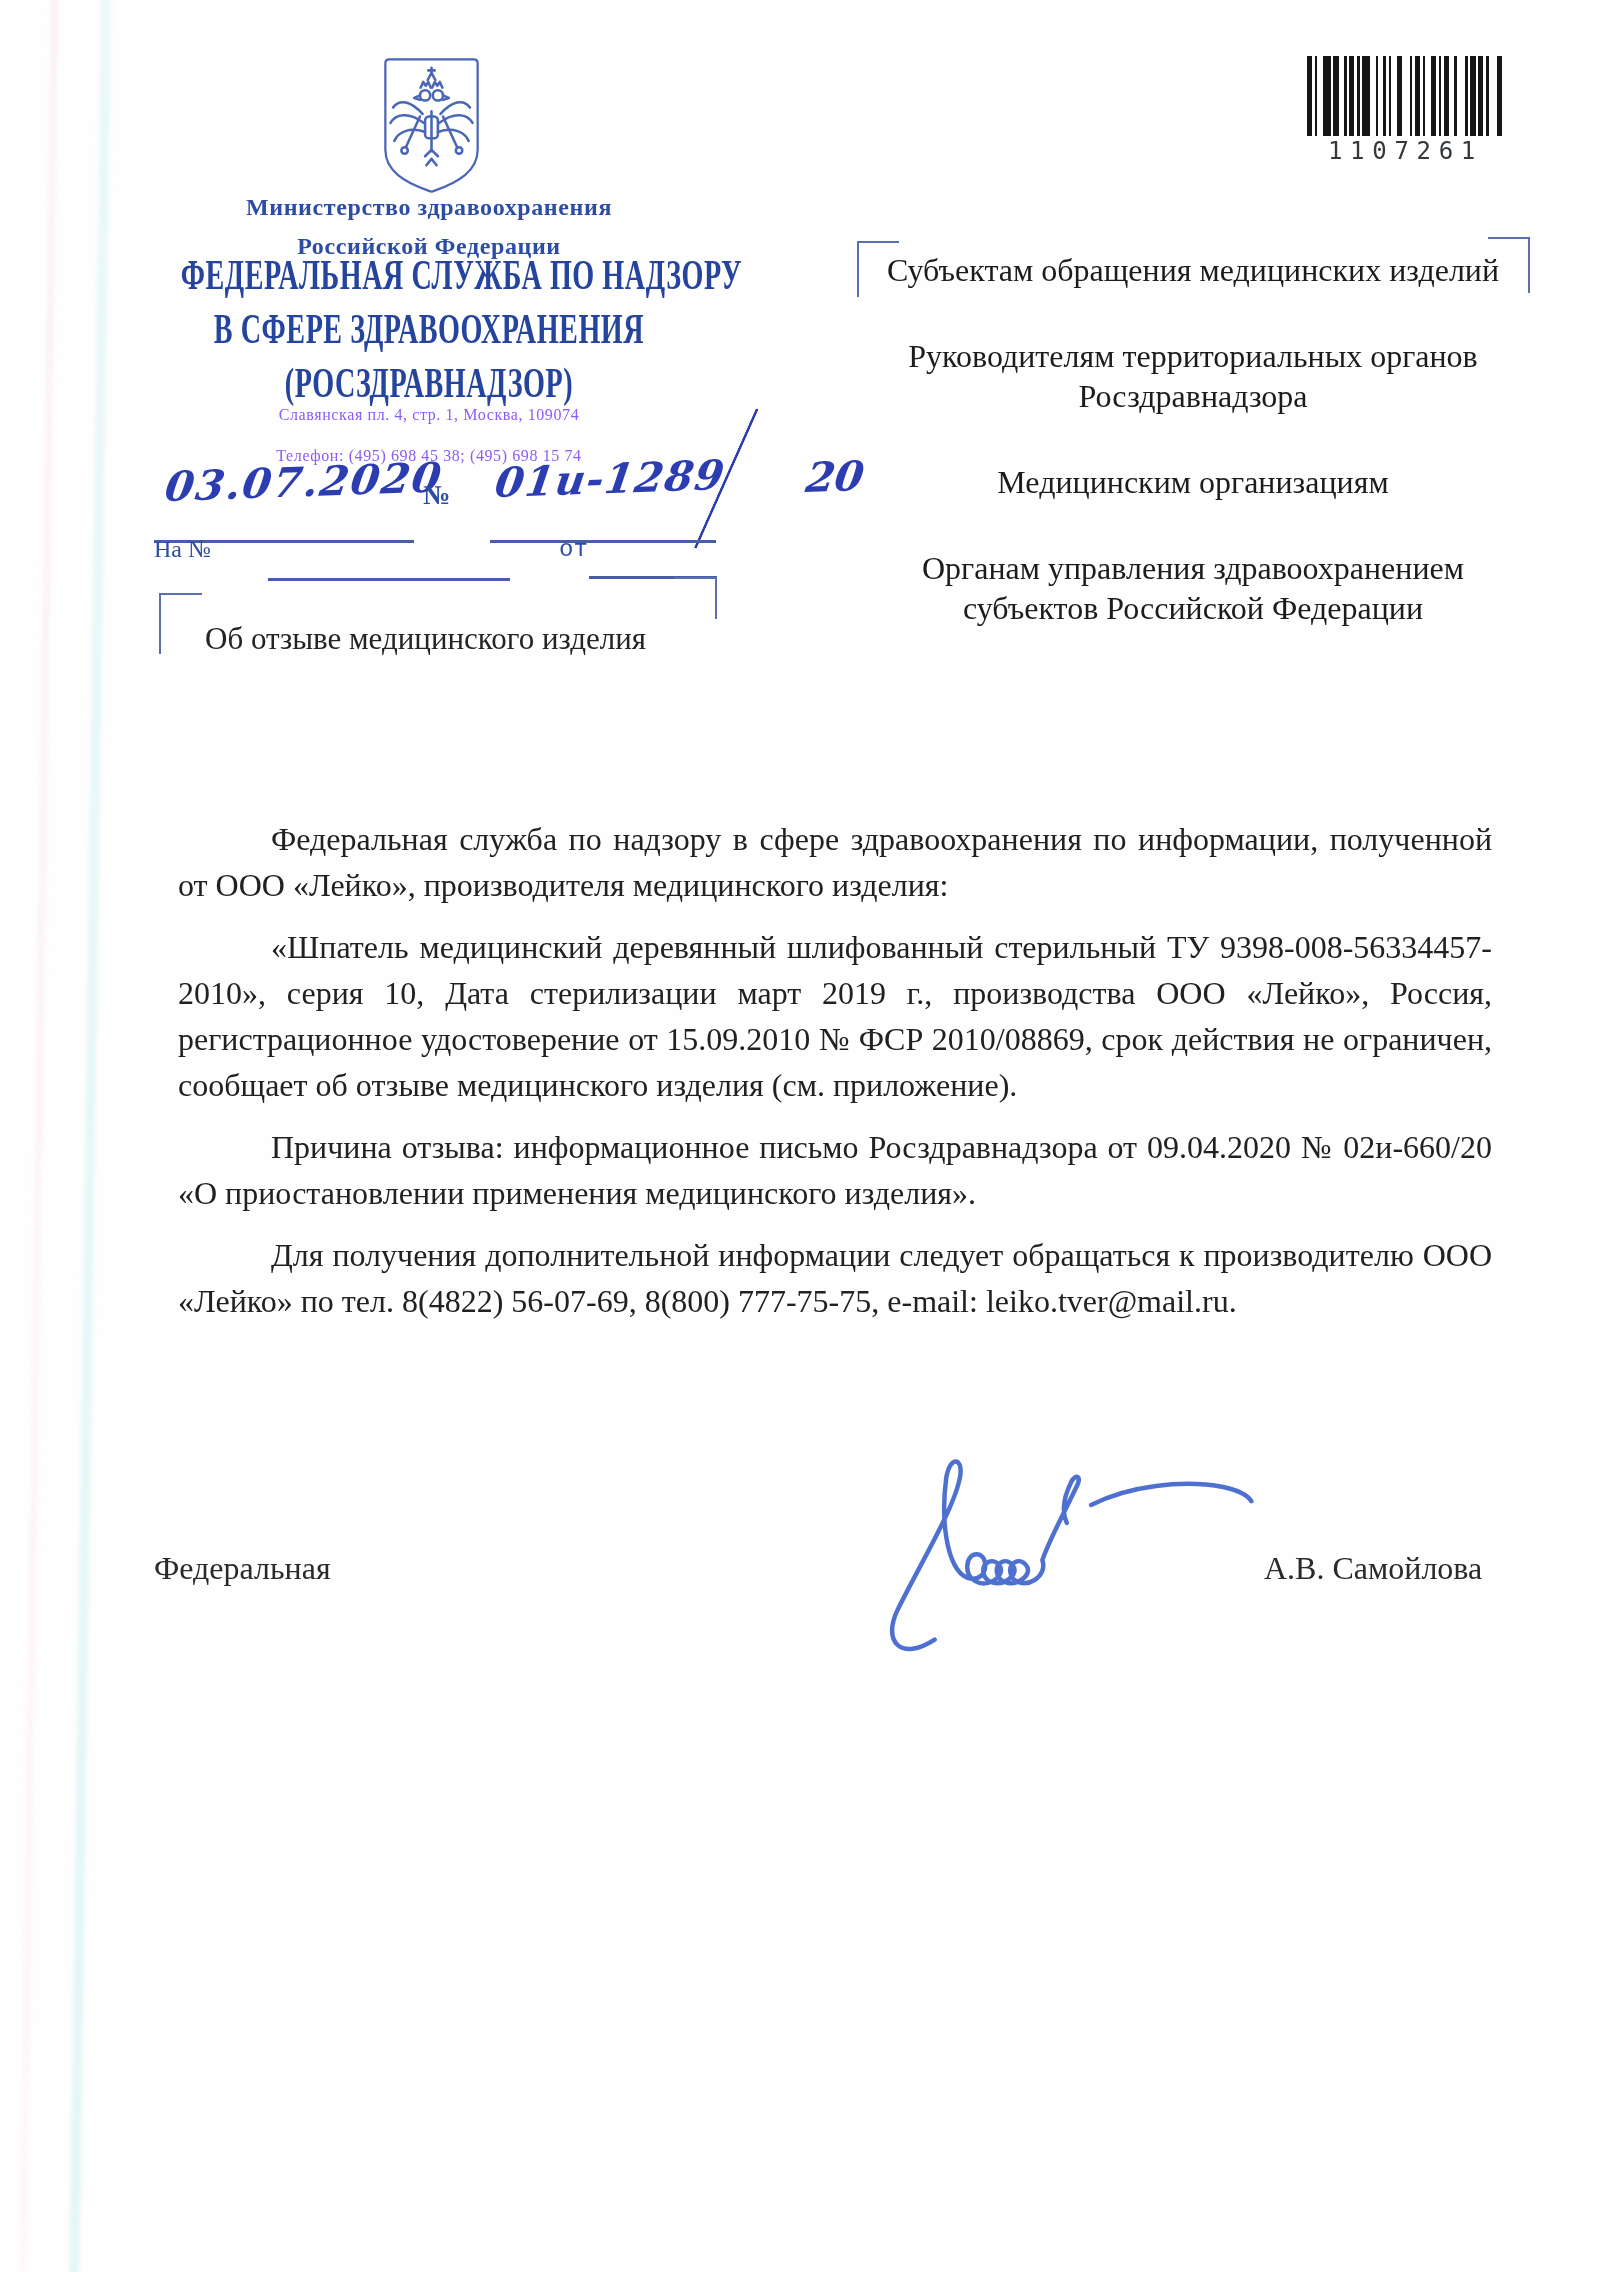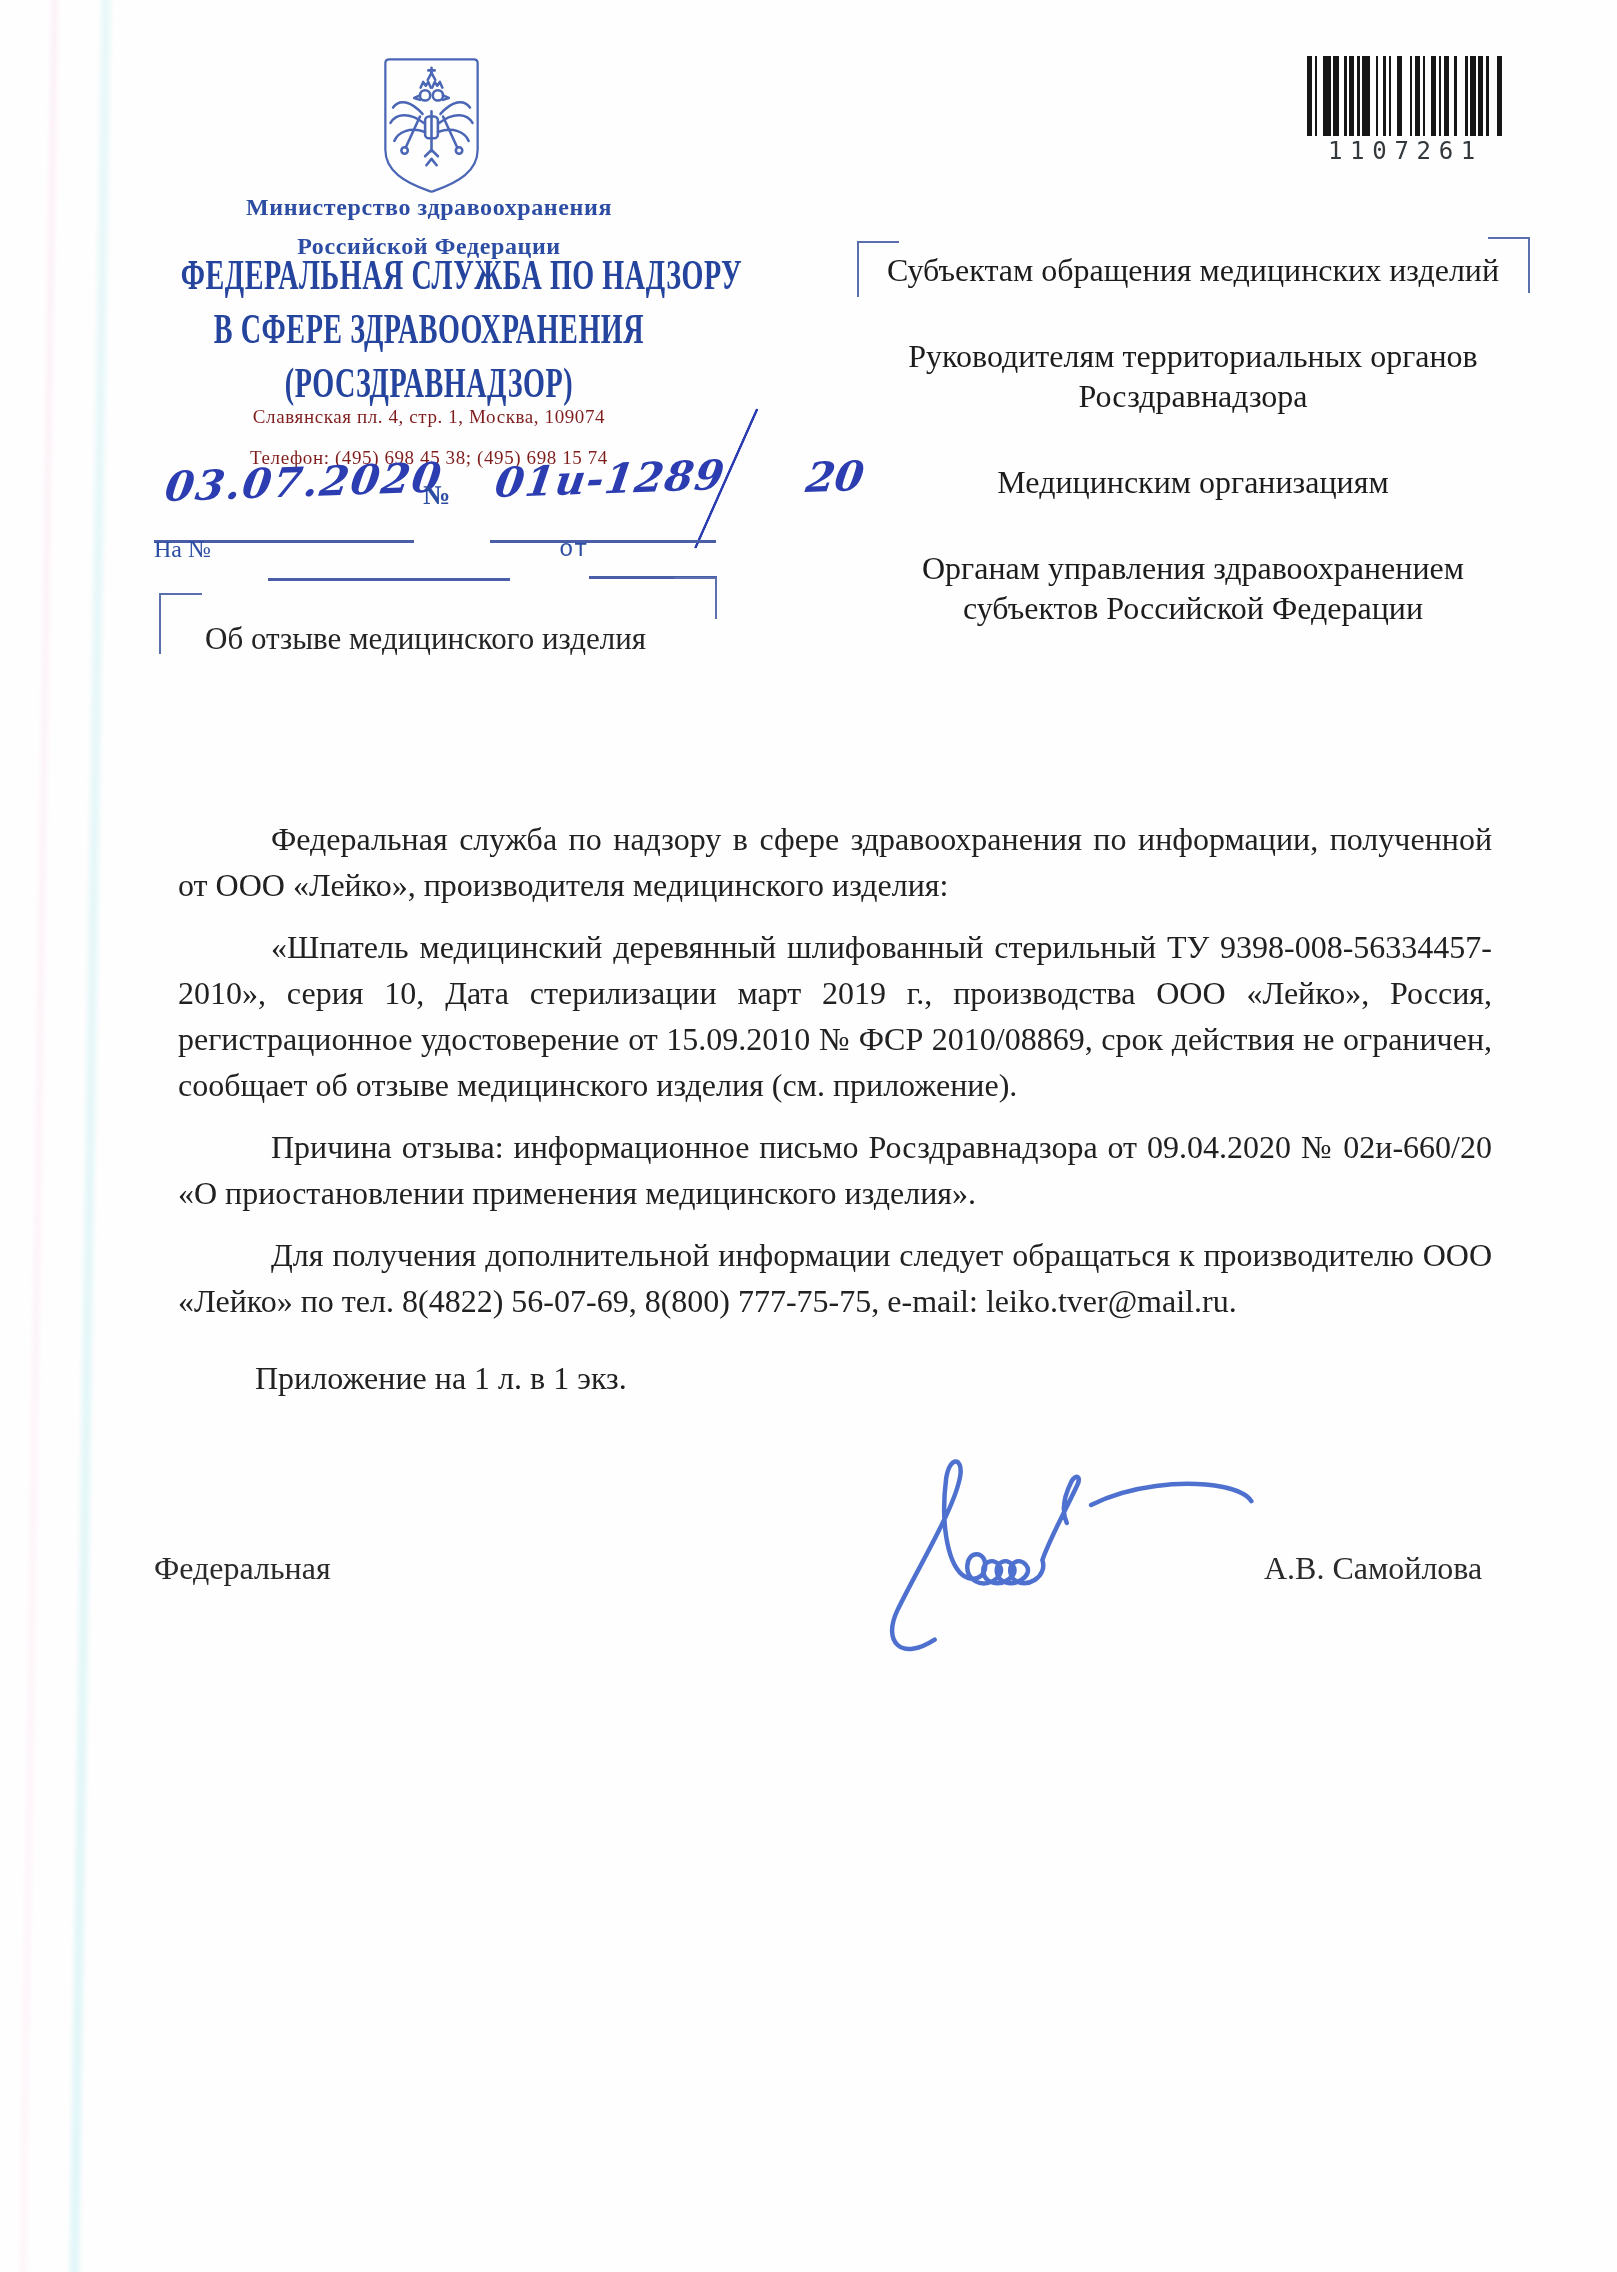--- a/index.html
+++ b/index.html
@@ -21,21 +21,21 @@
   .barcode-digits{
     font-family:"DejaVu Sans Mono", monospace; font-size:24px; color:#33383c;
     letter-spacing:7.7px; margin-top:1.3px; white-space:nowrap;
   }
 
   
   .lh-line{position:absolute; left:147px; width:564px; text-align:center; white-space:nowrap;}
   .emblem{position:absolute; left:380px; top:55px; width:103px; height:141px;}
   .ministry{font-weight:bold; font-size:24px; color:#2c4da3; letter-spacing:0.6px;}
   .service{font-weight:bold; font-size:32px; color:#24449e; transform:scale(0.88,1.33); transform-origin:center top; letter-spacing:0.6px;}
-  .addr{font-size:19px; color:#7f1d1d; letter-spacing:0.6px;}
+  .addr{font-size:16px; color:#8b5cf6; letter-spacing:0.6px;}
 
   
   .script{
     font-family:"DejaVu Serif", serif; font-style:italic; font-weight:bold;
     color:#2b3db0; transform:skewX(-10deg) rotate(-2deg); transform-origin:left bottom;
     white-space:nowrap;
   }
   .hand-date{position:absolute; left:162px; top:463px; font-size:41px; letter-spacing:1.9px;}
   .hand-num{position:absolute; left:492px; top:459px; font-size:41px; letter-spacing:1.3px;}
   .hand-suffix{position:absolute; left:803px; top:454px; font-size:41px;}
@@ -210,21 +210,20 @@
     <div>
 
         <p class="para">Федеральная служба по надзору в сфере здравоохранения по информации, полученной от ООО «Лейко», производителя медицинского изделия:</p>
 
         <p class="para">«Шпатель медицинский деревянный шлифованный стерильный ТУ 9398-008-56334457-2010», серия 10, Дата стерилизации март 2019 г., производства ООО «Лейко», Россия, регистрационное удостоверение от 15.09.2010 № ФСР 2010/08869, срок действия не ограничен, сообщает об отзыве медицинского изделия (см. приложение).</p>
 
         <p class="para">Причина отзыва: информационное письмо Росздравнадзора от 09.04.2020 № 02и-660/20 «О приостановлении применения медицинского изделия».</p>
 
         <p class="para">Для получения дополнительной информации следует обращаться к производителю ООО «Лейко» по тел. 8(4822) 56-07-69, 8(800) 777-75-75, e-mail: leiko.tver@mail.ru.</p>
       </div>
-    <p class="attachment">Приложение на 1 л. в 1 экз.</p>
   </div>
 
   <div class="sig-title">Федеральная</div>
   <svg class="sig-svg" viewBox="0 0 680 340" fill="none" stroke="#4066cc" stroke-width="7" stroke-linecap="round" stroke-linejoin="round" opacity="0.92">
     <path d="M118 302 C 66 336, 36 306, 60 256
              C 94 186, 150 96, 158 46
              C 162 18, 142 14, 136 50
              C 127 120, 138 180, 160 200
              C 177 214, 197 206, 197 186
              C 197 164, 171 162, 169 186

